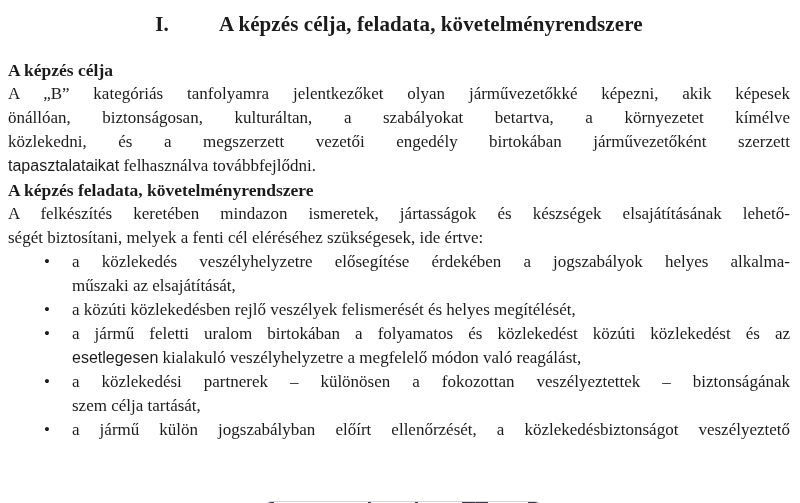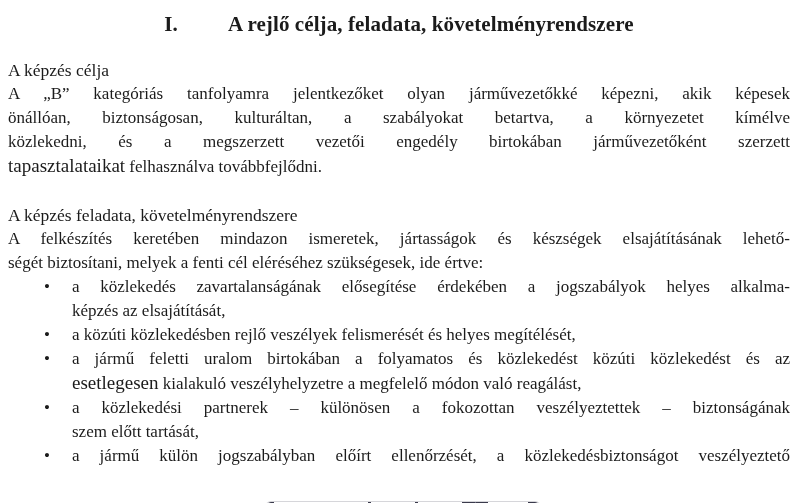--- a/index.html
+++ b/index.html
@@ -21,38 +21,38 @@
     line-height: 24px;
     font-size: 21px;
     font-weight: bold;
     display: flex;
     justify-content: center;
     align-items: baseline;
     letter-spacing: 0.1px;
   }
   .doc-title .num { margin-right: 50px; }
   #sections { margin-top: 22px; }
-  .section + .section { margin-top: 24px; }
+  .section + .section { }
   .heading {
-    font-weight: normal;
+    font-weight: bold;
     font-size: 17.5px;
     line-height: 24px;
   }
   .line {
     font-size: 17px;
     line-height: 24px;
     white-space: normal;
   }
   .line.j {
     text-align: justify;
     text-align-last: justify;
   }
   .seg-sans {
-    font-family: Liberation Serif, serif;
-    font-size: 19px;
+    font-family: Liberation Sans, sans-serif;
+    font-size: 16px;
   }
   .bullet-item {
     position: relative;
     padding-left: 64px;
   }
   .bullet-item .marker {
     position: absolute;
     left: 36px;
     top: 0;
     line-height: 24px;
@@ -80,53 +80,53 @@
     position: absolute; left: 13px; top: 0; bottom: 0; width: 1px;
   }
 </style>
 </head>
 <body>
 
 <div class="page">
 
   <div class="doc-title">
     <span class="num">I.</span>
-    <span>A rejlő célja, feladata, követelményrendszere</span>
+    <span>A képzés célja, feladata, követelményrendszere</span>
   </div>
 
   <div id="sections">
       <div class="section">
         <div class="heading">A képzés célja</div>
         <div class="line j"><span>A „B” kategóriás tanfolyamra jelentkezőket olyan járművezetőkké képezni, akik képesek</span></div>
         <div class="line j"><span>önállóan,  biztonságosan, kulturáltan, a szabályokat betartva, a környezetet kímélve</span></div>
         <div class="line j"><span>közlekedni, és a megszerzett vezetői engedély birtokában járművezetőként szerzett</span></div>
         <div class="line"><span class="seg-sans">tapasztalataikat</span><span> felhasználva továbbfejlődni.</span></div>
       </div>
       <div class="section">
         <div class="heading">A képzés feladata, követelményrendszere</div>
         <div class="line j"><span>A felkészítés keretében mindazon ismeretek, jártasságok és készségek elsajátításának lehető-</span></div>
         <div class="line"><span>ségét biztosítani, melyek a fenti cél eléréséhez szükségesek, ide értve:</span></div>
         <div class="bullet-item">
           <span class="marker">•</span>
-          <div class="line j"><span>a közlekedés zavartalanságának elősegítése érdekében a jogszabályok helyes alkalma-</span></div>
-          <div class="line"><span>képzés az elsajátítását,</span></div>
+          <div class="line j"><span>a közlekedés veszélyhelyzetre elősegítése érdekében a jogszabályok helyes alkalma-</span></div>
+          <div class="line"><span>műszaki az elsajátítását,</span></div>
         </div>
         <div class="bullet-item">
           <span class="marker">•</span>
           <div class="line"><span>a közúti közlekedésben rejlő veszélyek felismerését és helyes megítélését,</span></div>
         </div>
         <div class="bullet-item">
           <span class="marker">•</span>
           <div class="line j"><span>a jármű feletti uralom birtokában a folyamatos és közlekedést közúti közlekedést és az</span></div>
           <div class="line"><span class="seg-sans">esetlegesen</span><span> kialakuló veszélyhelyzetre a megfelelő módon való reagálást,</span></div>
         </div>
         <div class="bullet-item">
           <span class="marker">•</span>
           <div class="line j"><span>a közlekedési partnerek – különösen a fokozottan veszélyeztettek – biztonságának</span></div>
-          <div class="line"><span>szem előtt tartását,</span></div>
+          <div class="line"><span>szem célja tartását,</span></div>
         </div>
         <div class="bullet-item">
           <span class="marker">•</span>
           <div class="line j"><span>a jármű külön jogszabályban előírt ellenőrzését, a közlekedésbiztonságot veszélyeztető</span></div>
         </div>
       </div>
     </div>
 
   <div class="viewer-toolbar" style="background: rgb(255, 255, 255); border-top-color: rgb(214, 214, 218);">
     <div class="tb cap-left" style="background: rgb(58, 58, 76);"></div>

